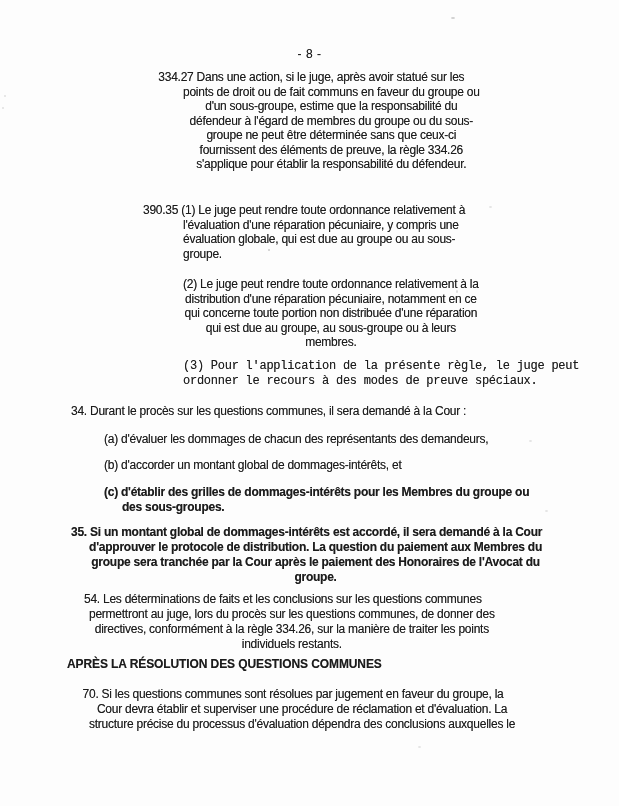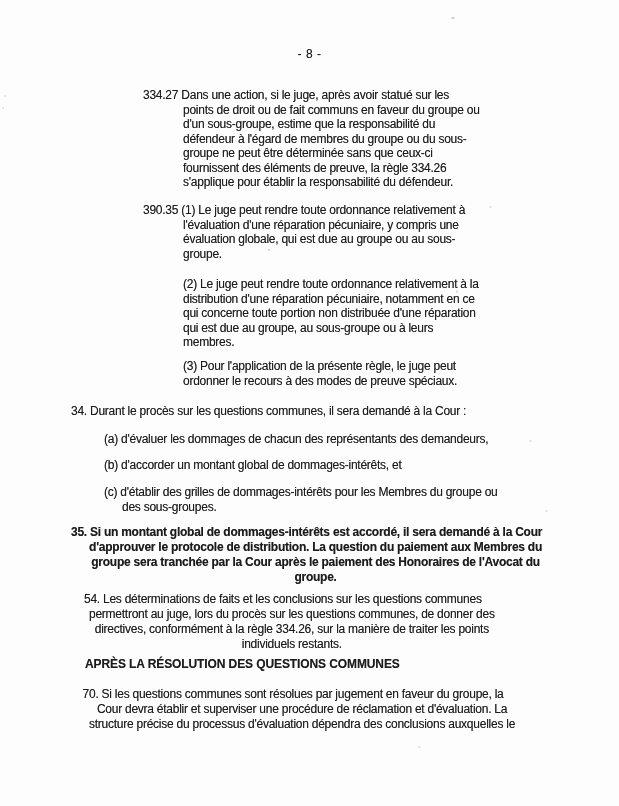--- a/index.html
+++ b/index.html
@@ -43,62 +43,62 @@
     opacity: 0.45;
   }
 </style>
 </head>
 <body>
 
 <div class="page">
 
   <div class="txt page-num" style="top:47px;">- 8 -</div>
 
-  <div class="txt quote hang-rule" style="left:143px; top:88px;">334.27 Dans une action, si le juge, après avoir statué sur les
+  <div class="txt quote hang-rule" style="left:143px; top:70px;text-align:center;">334.27 Dans une action, si le juge, après avoir statué sur les
 points de droit ou de fait communs en faveur du groupe ou
 d'un sous-groupe, estime que la responsabilité du
 défendeur à l'égard de membres du groupe ou du sous-
 groupe ne peut être déterminée sans que ceux-ci
 fournissent des éléments de preuve, la règle 334.26
 s'applique pour établir la responsabilité du défendeur.</div>
 
   <div class="txt quote hang-rule" style="left:143px; top:203px;">390.35 (1) Le juge peut rendre toute ordonnance relativement à
 l'évaluation d'une réparation pécuniaire, y compris une
 évaluation globale, qui est due au groupe ou au sous-
 groupe.</div>
 
-  <div class="txt quote" style="left:183px; top:277px;">(2) Le juge peut rendre toute ordonnance relativement à la
+  <div class="txt quote" style="left:183px; top:277px;text-align:center;">(2) Le juge peut rendre toute ordonnance relativement à la
 distribution d'une réparation pécuniaire, notamment en ce
 qui concerne toute portion non distribuée d'une réparation
 qui est due au groupe, au sous-groupe ou à leurs
 membres.</div>
 
-  <div class="txt quote" style="left:183px; top:359px;">(3) Pour l'application de la présente règle, le juge peut
+  <div class="txt quote" style="left:183px; top:359px;font-family:Liberation Mono, monospace;">(3) Pour l'application de la présente règle, le juge peut
 ordonner le recours à des modes de preuve spéciaux.</div>
 
   <div class="txt hang-item" style="left:71px; top:404px;">34. Durant le procès sur les questions communes, il sera demandé à la Cour :</div>
 
   <div class="txt hang-sub" style="left:104px; top:458px;">(b) d'accorder un montant global de dommages-intérêts, et</div>
 
   <div class="txt hang-sub" style="left:104px; top:432px;">(a) d'évaluer les dommages de chacun des représentants des demandeurs,</div>
 
-  <div class="txt hang-sub" style="left:104px; top:485px;">(c) d'établir des grilles de dommages-intérêts pour les Membres du groupe ou
+  <div class="txt hang-sub" style="left:104px; top:485px;font-weight:bold;">(c) d'établir des grilles de dommages-intérêts pour les Membres du groupe ou
 des sous-groupes.</div>
 
   <div class="txt hang-item" style="left:71px; top:525px;font-weight:bold;">35. Si un montant global de dommages-intérêts est accordé, il sera demandé à la Cour
 d'approuver le protocole de distribution. La question du paiement aux Membres du
 groupe sera tranchée par la Cour après le paiement des Honoraires de l'Avocat du
 groupe.</div>
 
   <div class="txt hang-item" style="left:71px; top:592px;">54. Les déterminations de faits et les conclusions sur les questions communes
 permettront au juge, lors du procès sur les questions communes, de donner des
 directives, conformément à la règle 334.26, sur la manière de traiter les points
 individuels restants.</div>
 
-  <div class="txt heading" style="left:85px; top:657px;">APRÈS LA RÉSOLUTION DES QUESTIONS COMMUNES</div>
+  <div class="txt heading" style="left:67px; top:657px;">APRÈS LA RÉSOLUTION DES QUESTIONS COMMUNES</div>
 
   <div class="txt hang-item" style="left:71px; top:687px;">70. Si les questions communes sont résolues par jugement en faveur du groupe, la
 Cour devra établir et superviser une procédure de réclamation et d'évaluation. La
 structure précise du processus d'évaluation dépendra des conclusions auxquelles le</div>
 
   <div class="speckle" style="left:451px; top:17px; width:4px; height:2px;"></div>
   <div class="speckle" style="left:4px; top:95px; width:2px; height:2px; opacity:0.3;"></div>
   <div class="speckle" style="left:2px; top:107px; width:2px; height:2px; opacity:0.3;"></div>
   <div class="speckle" style="left:268px; top:249px; width:2px; height:2px; opacity:0.5;"></div>
   <div class="speckle" style="left:456px; top:290px; width:2px; height:3px; opacity:0.35;"></div>

